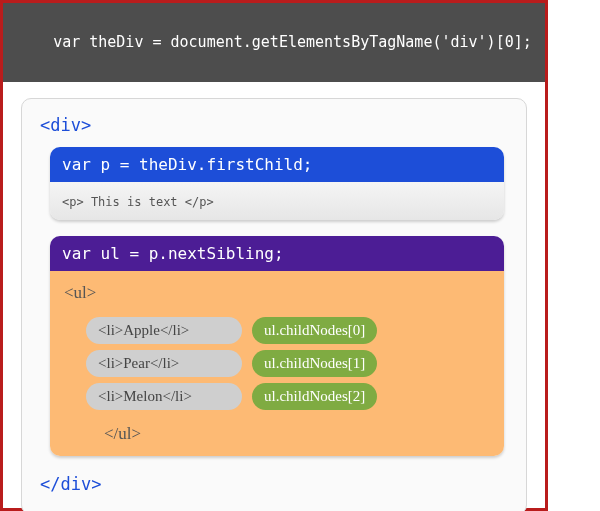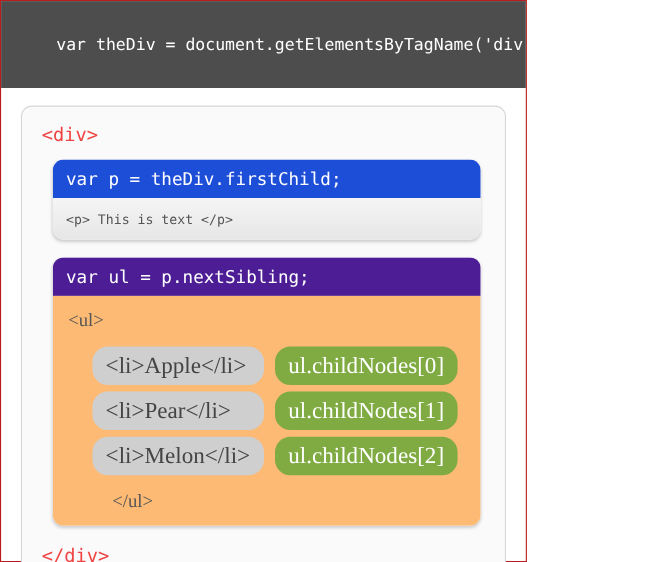--- a/index.html
+++ b/index.html
@@ -4,24 +4,24 @@
 <style>
   html, body {
     margin: 0;
     padding: 0;
     background: #fff;
     font-family: "Menlo", "Consolas", "DejaVu Sans Mono", monospace;
     font-size: 15px;
     color: #333;
   }
   .stage {
-    width: 479px;
+    width: 548px;
     height: 511px;
     box-sizing: border-box;
-    border: 1px solid #b91c1c;
+    border: 3px solid #b91c1c;
     background: #fff;
     position: relative;
   }
 
   .top-bar {
     background: #4d4d4d;
     color: #fff;
     padding: 10px 14px;
     font-size: 15px;
     line-height: 1.3;
@@ -34,21 +34,21 @@
   }
 
   .outer-box {
     border: 1px solid #d7d7d7;
     border-radius: 10px;
     background: #fafafa;
     padding: 14px 16px 18px 16px;
   }
 
   .tag-line {
-    color: #ef4444;
+    color: #1d4ed8;
     font-size: 17px;
     padding: 2px 2px;
   }
 
   
   .box {
     border-radius: 10px;
     overflow: hidden;
     box-shadow: 0 2px 3px rgba(0,0,0,0.18);
     margin: 10px 0 16px 0;
@@ -94,21 +94,21 @@
     display: flex;
     align-items: center;
     gap: 10px;
     margin: 6px 0;
     padding-left: 22px;
   }
 
   .pill {
     border-radius: 14px;
     padding: 5px 12px;
-    font-size: 21px;
+    font-size: 15px;
     white-space: pre;
     display: inline-block;
   }
   .pill.grey  { background: #cfcfcf; color: #444; min-width: 132px; text-align: left; }
   .pill.green { background: #7fab42; color: #fff; }
 
 </style>
 </head>
 <body>
 

